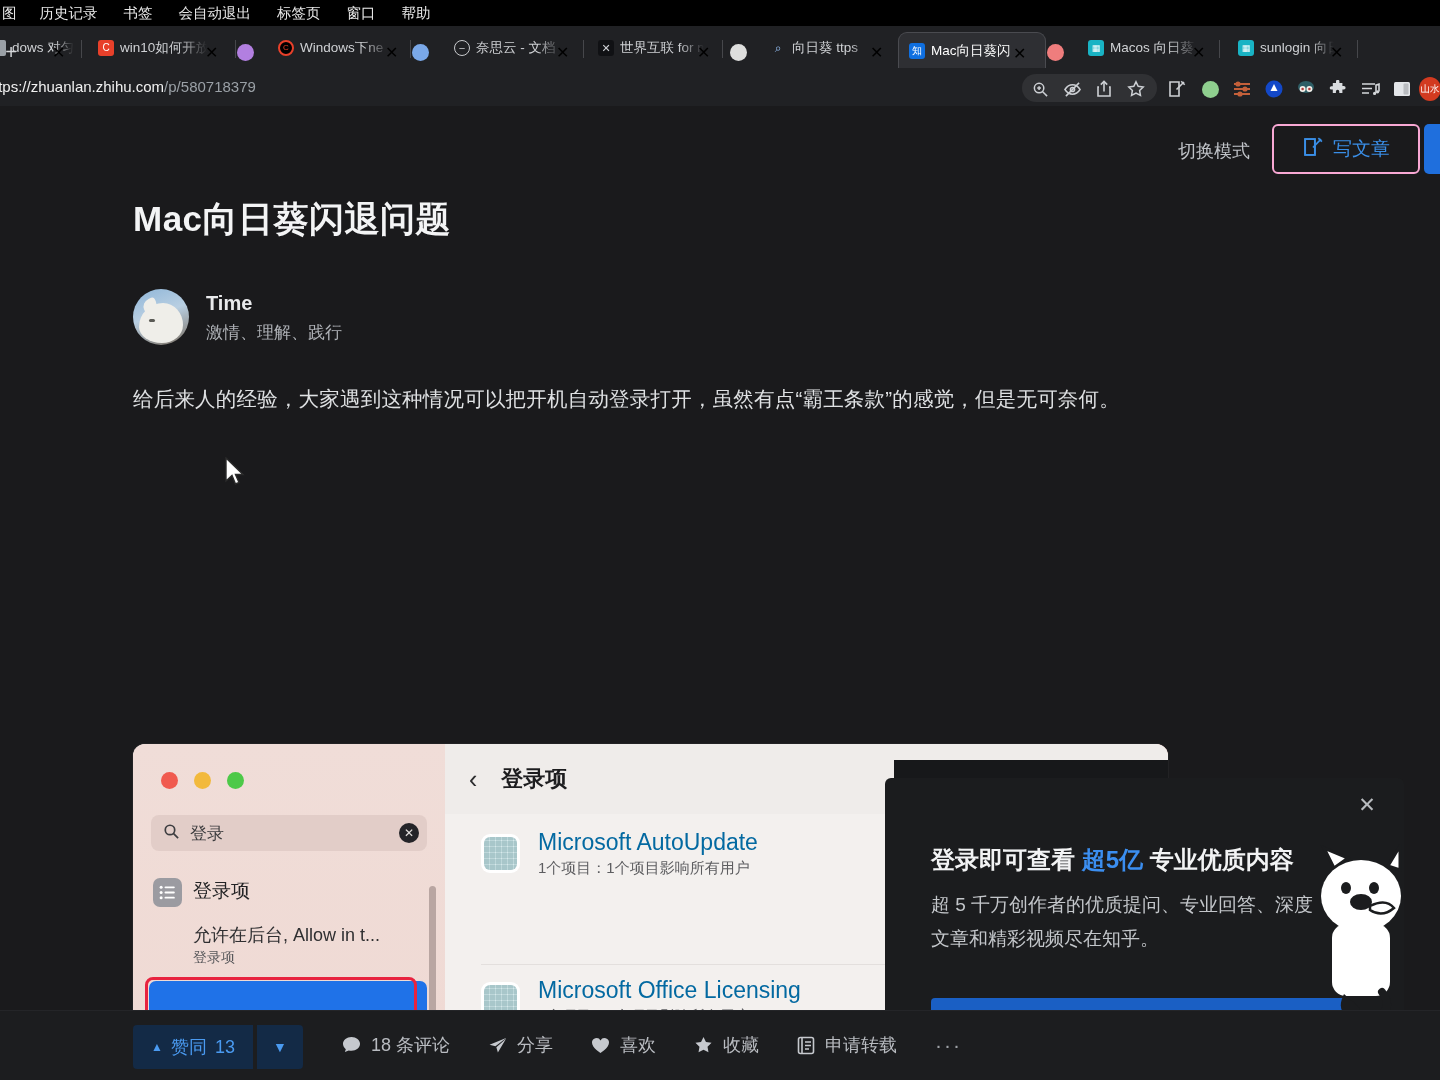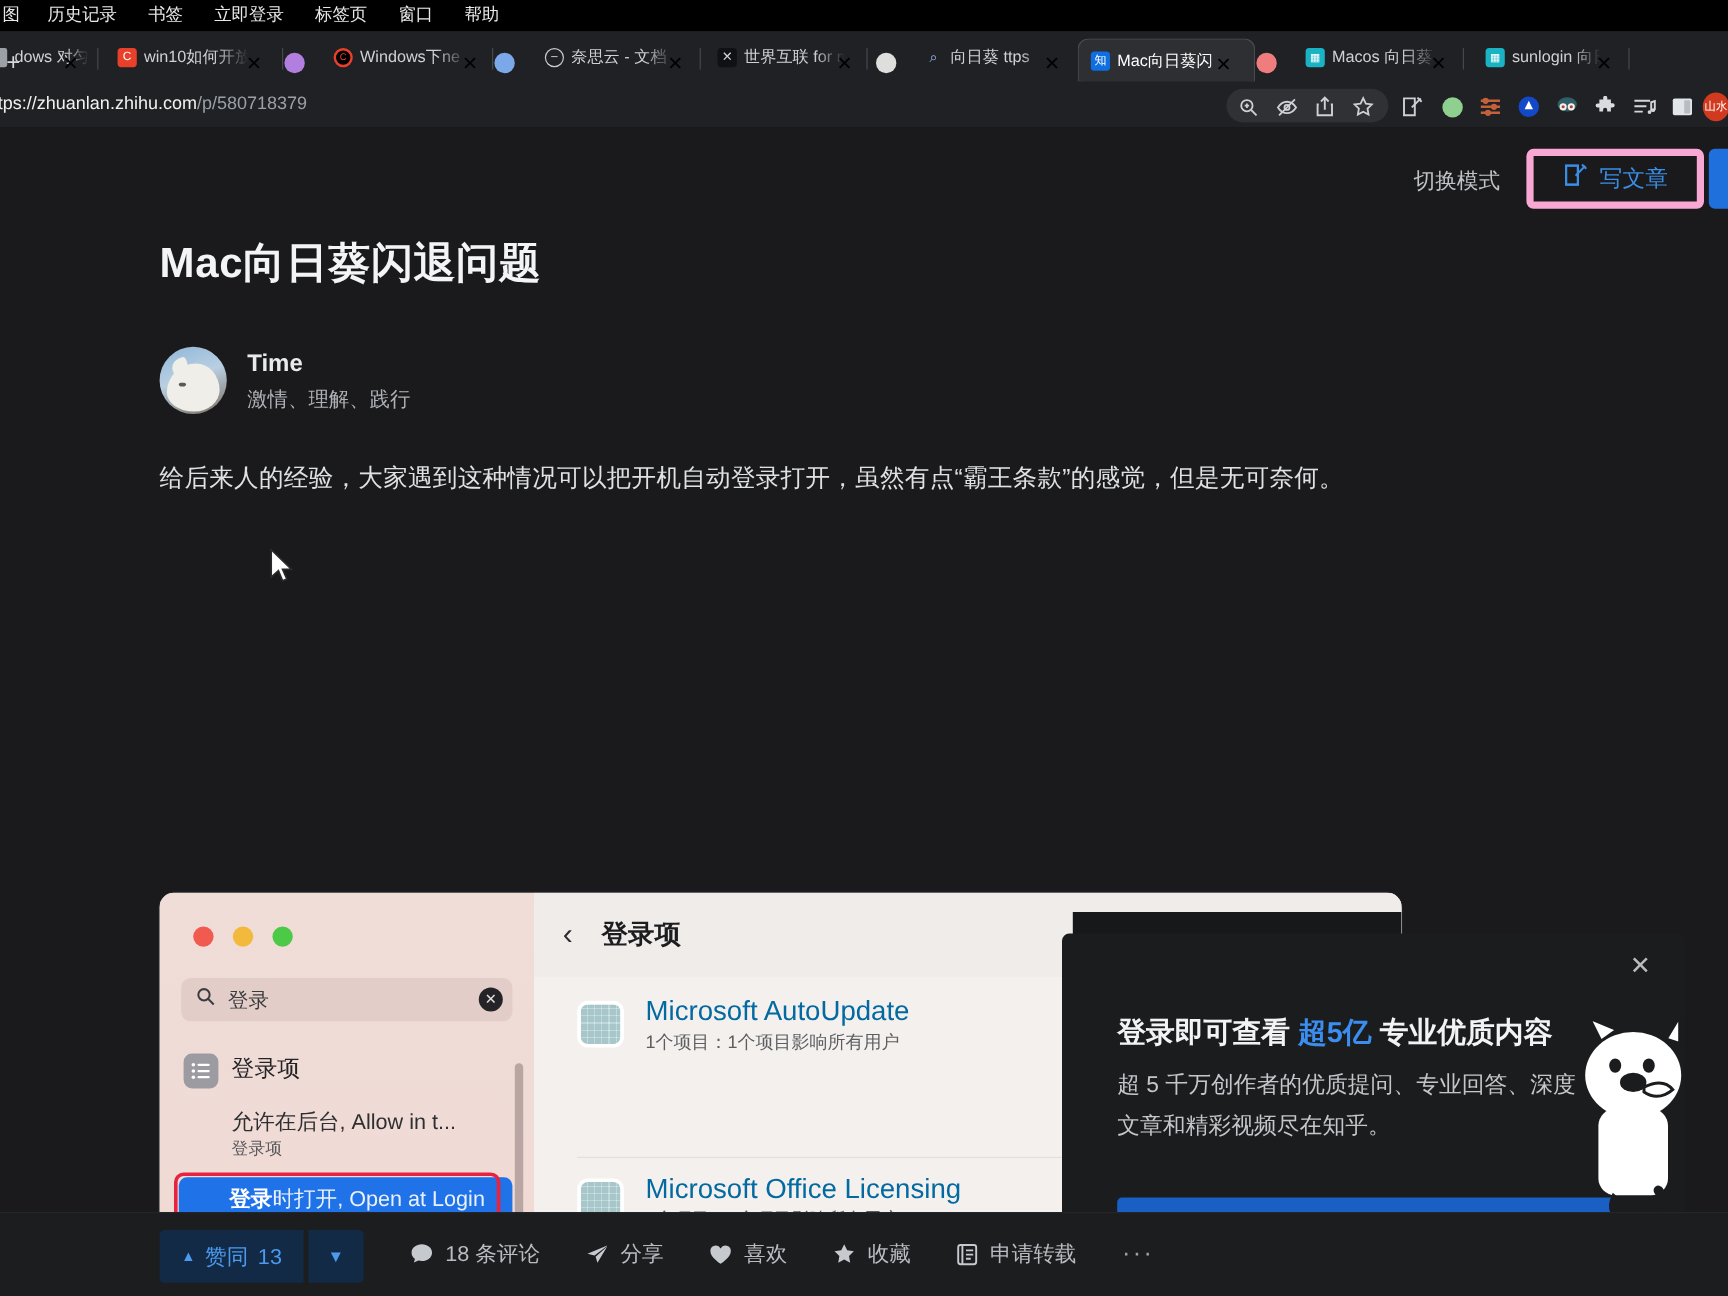--- a/index.html
+++ b/index.html
@@ -83,21 +83,21 @@
     background:#1a1a1c;
   }
   .page-topbar{
     position:absolute;left:0;top:0;width:1440px;height:78px;
   }
   .switch-mode{
     position:absolute;right:190px;top:33px;color:#bfc2c7;font-size:18px;
   }
   .write-btn{
     position:absolute;right:20px;top:18px;width:148px;height:50px;
-    border:6px solid #f9a8d4;border-radius:6px;
+    border:2px solid #f9a8d4;border-radius:6px;
     display:flex;align-items:center;justify-content:center;gap:9px;
     color:#3a8ee6;font-size:19px;background:transparent;
   }
   .edge-btn{
     position:absolute;right:-14px;top:18px;width:30px;height:50px;
     background:#1f6fdd;border-radius:5px;
   }
 
   .article{position:absolute;left:133px;top:90px;width:1100px;}
   .title{
@@ -255,21 +255,21 @@
 </style>
 </head>
 <body>
 
 <div id="root">
 
   <div class="menubar">
     <span class="mi">图</span>
     <span class="mi">历史记录</span>
     <span class="mi">书签</span>
-    <span class="mi">立即登录</span>
+    <span class="mi">会自动退出</span>
     <span class="mi">标签页</span>
     <span class="mi">窗口</span>
     <span class="mi">帮助</span>
   </div>
 
   <div class="tabstrip">
 
     <div class="groupline" style="left:0px;width:232px;background:#d6cf6a;"></div>
     <div class="groupline" style="left:253px;width:168px;background:#a86ed6;"></div>
     <div class="groupline" style="left:447px;width:320px;background:#5a87c4;"></div>
@@ -509,24 +509,20 @@
           <span class="sbttl">登录项</span>
         </div>
 
         <div class="sbrow" style="top:180px;left:60px;width:240px;display:block;">
           <div class="sbsub">允许在后台, Allow in t...</div>
           <div class="sbsub2">登录项</div>
         </div>
 
         <div class="hl"></div>
         <div class="hlbox"></div>
-        <div class="hltxt">
-          <div class="l1"><b>登录</b><span>时打开, Open at Login</span></div>
-          <div class="l2">登录项</div>
-        </div>
 
         <div class="sbrow" style="top:325px;">
           <span class="sbicon" style="background:#2a7cf0;font-size:18px;">@</span>
           <span class="sbttl">互联网帐户</span>
         </div>
 
         <div class="scroller"></div>
       </div>
 
       <div class="right">

